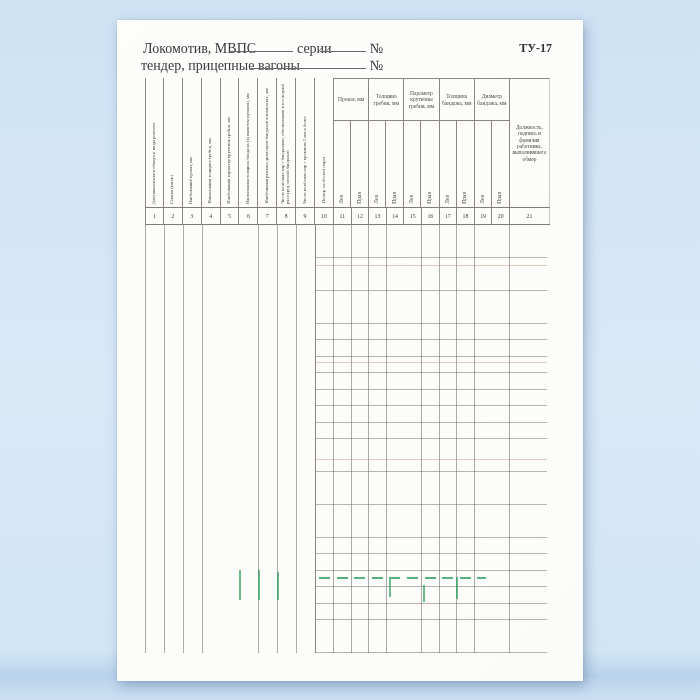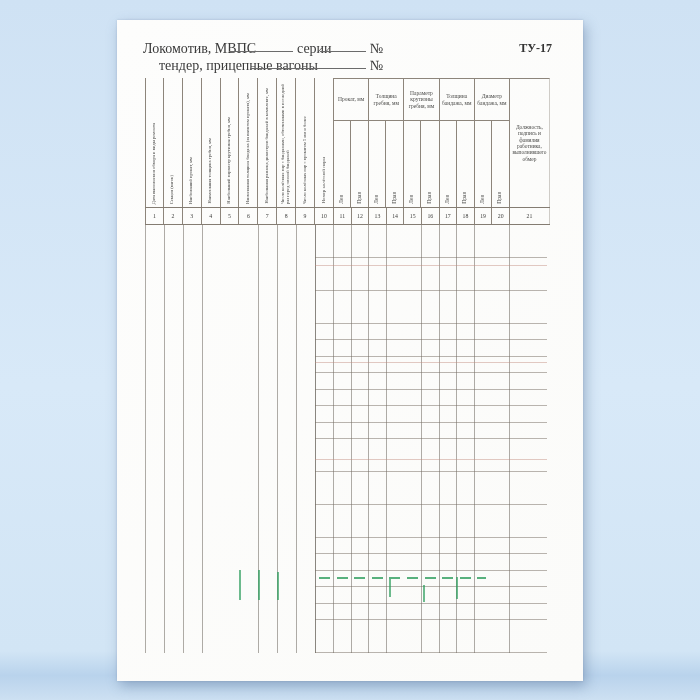--- a/index.html
+++ b/index.html
@@ -79,21 +79,21 @@
 
 <div class="paper">
 
   <span class="hdr-txt" style="left:26px;top:21px;">Локомотив, МВПС</span>
   <span class="blank" style="left:112px;top:21px;width:64px;"></span>
   <span class="hdr-txt" style="left:180px;top:21px;text-align:center;">серии</span>
   <span class="blank" style="left:203px;top:21px;width:46px;"></span>
   <span class="hdr-txt" style="left:253px;top:21px;">№</span>
   <span class="form-code" style="left:400px;top:21px;">ТУ-17</span>
 
-  <span class="hdr-txt" style="left:42px;top:38px;">тендер, прицепные вагоны</span>
+  <span class="hdr-txt" style="left:24px;top:38px;">тендер, прицепные вагоны</span>
   <span class="blank" style="left:133px;top:38px;width:116px;"></span>
   <span class="hdr-txt" style="left:253px;top:38px;">№</span>
 
   <div class="tbl">
 
     <div class="hrow">
       <div class="cell w1 vcell first">
           <span class="vtext">Дата выполнения обмера и виды ремонта</span>
         </div>
       <div class="cell w1 vcell">

